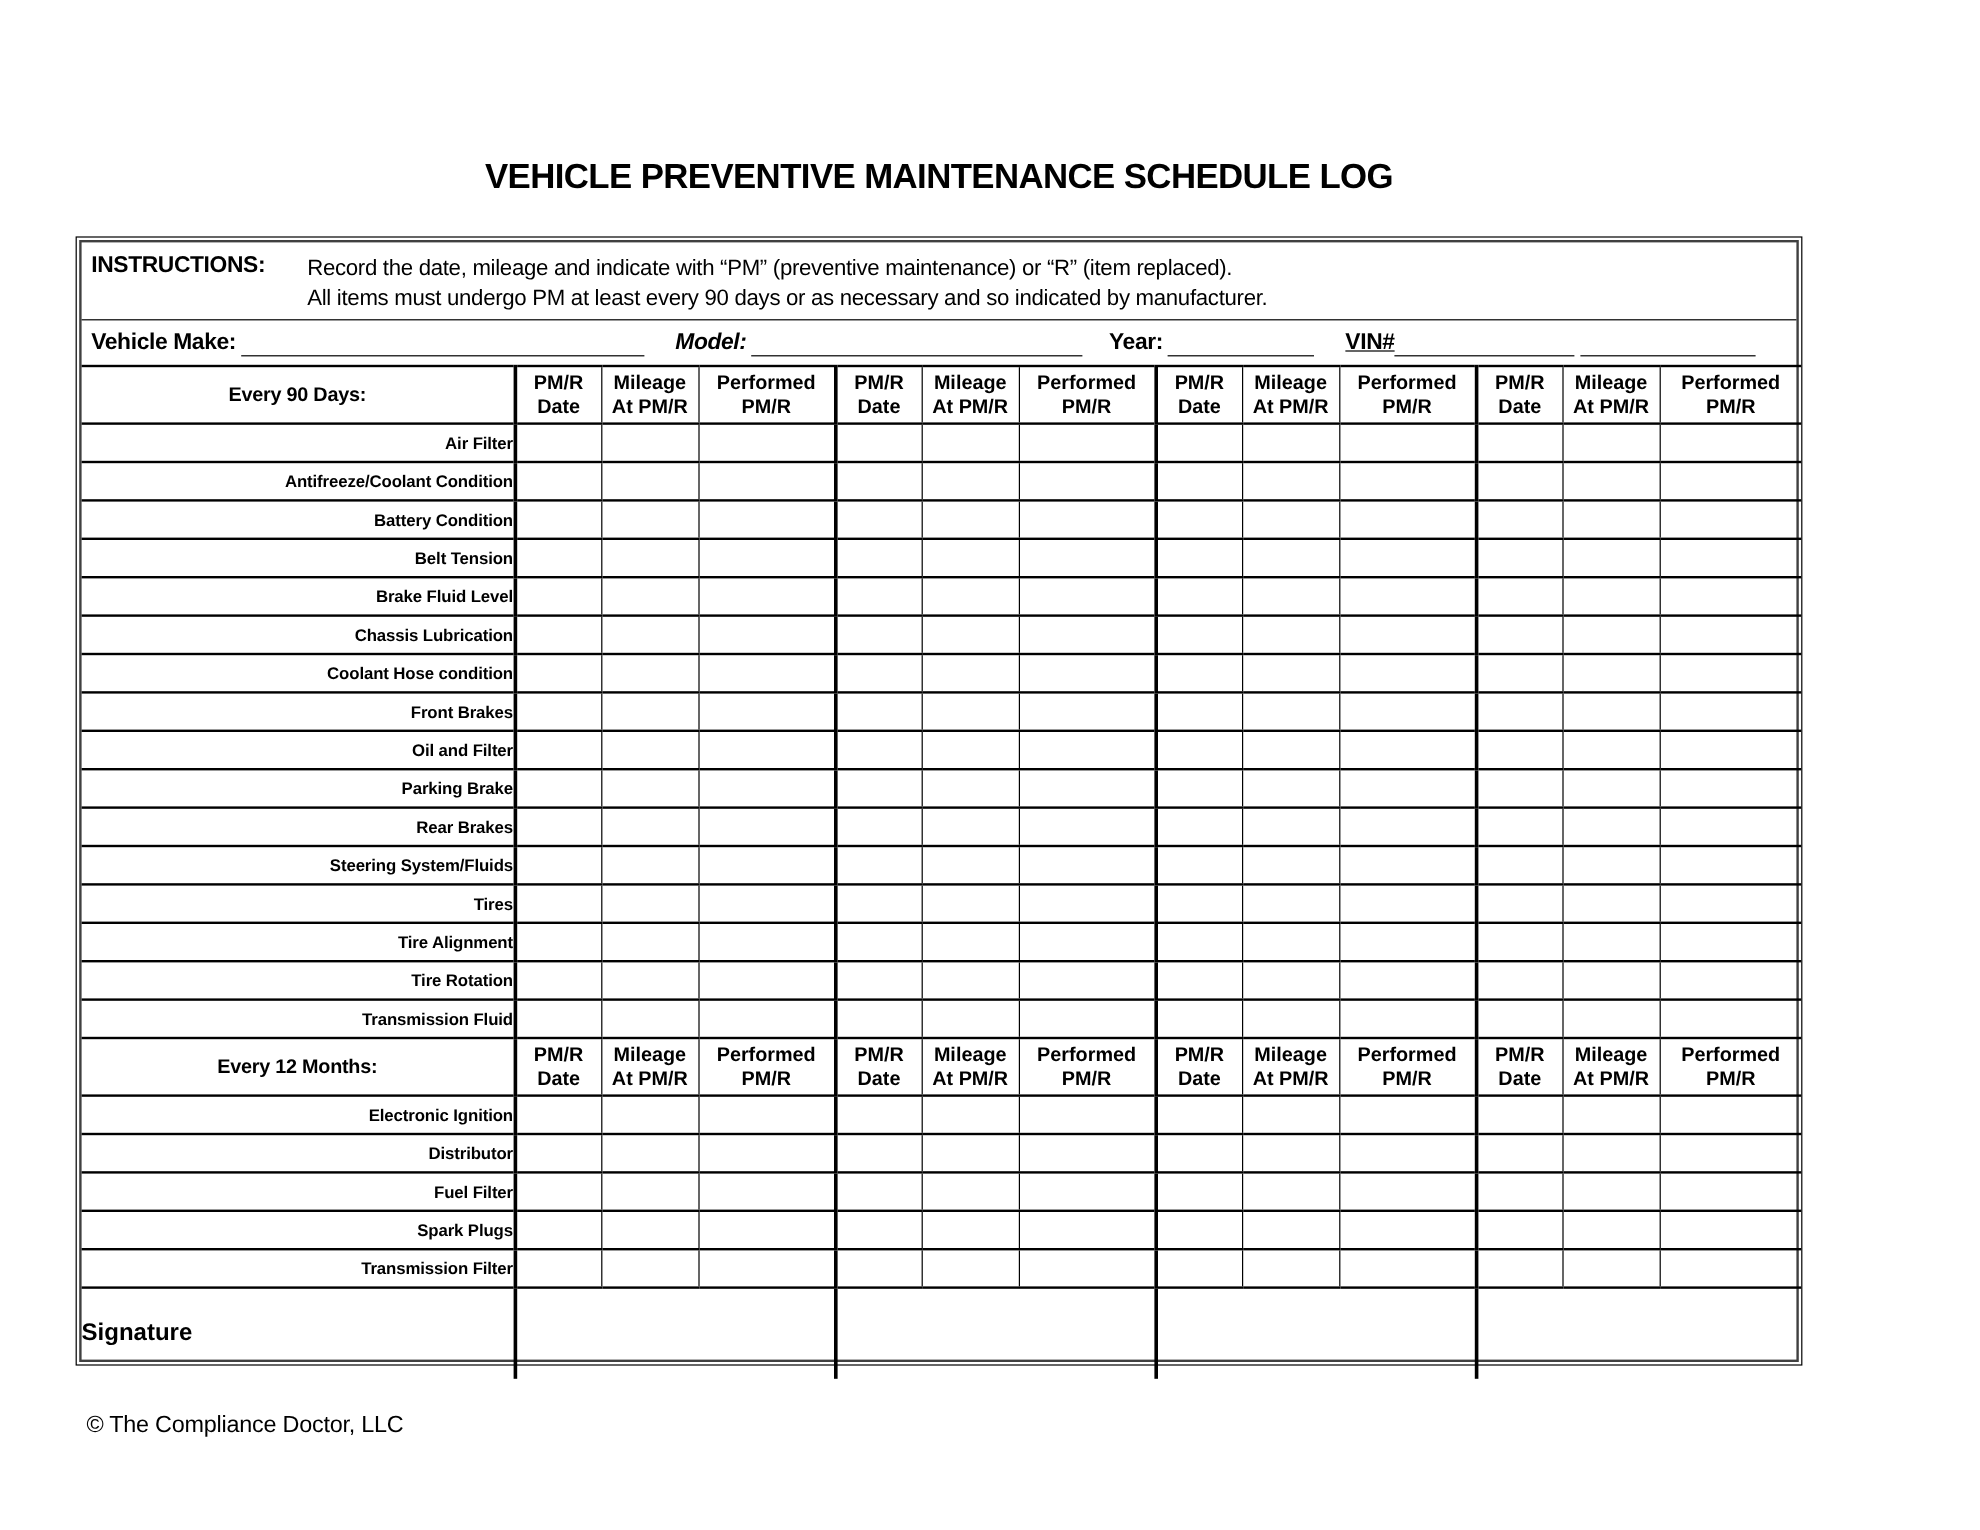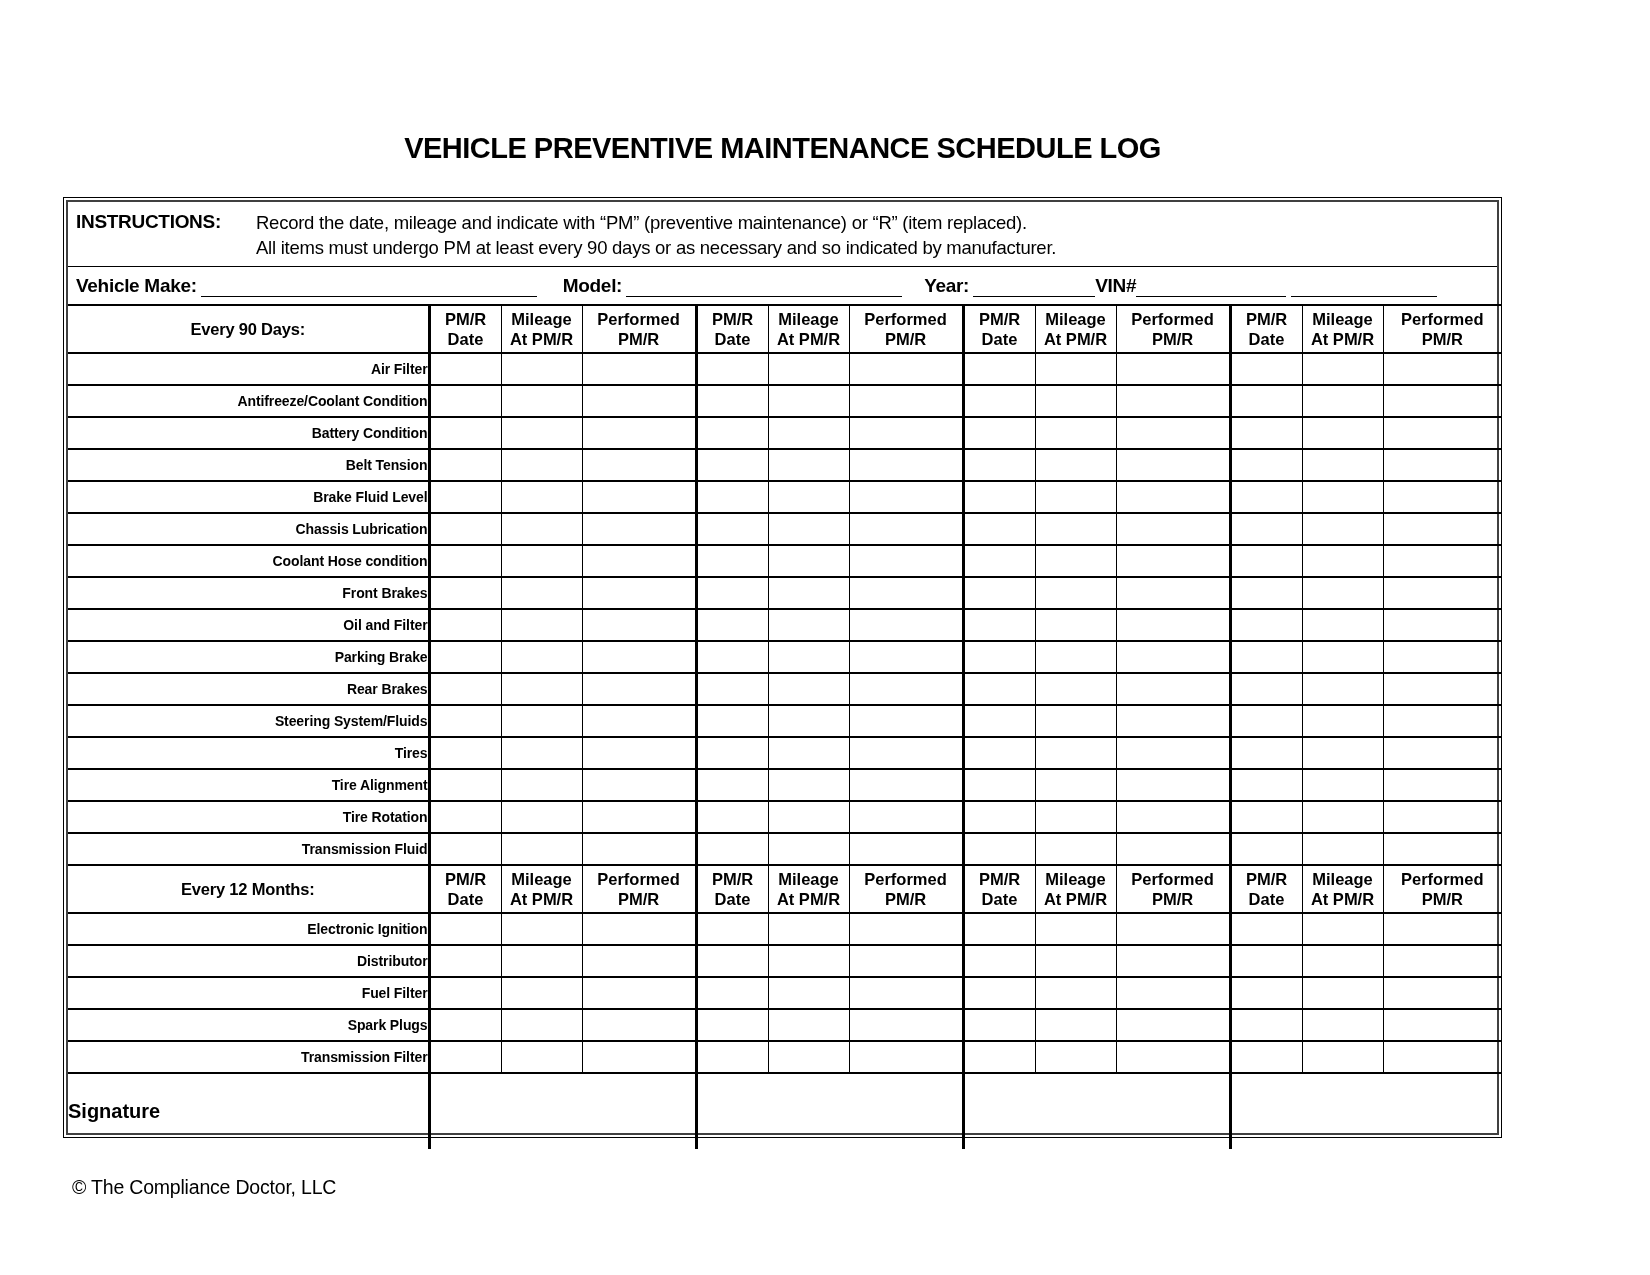--- a/index.html
+++ b/index.html
@@ -81,25 +81,25 @@
       <div class="ilabel">INSTRUCTIONS:</div>
       <div class="itext">
         <div>Record the date, mileage and indicate with “PM” (preventive maintenance) or “R” (item replaced).</div>
         <div>All items must undergo PM at least every 90 days or as necessary and so indicated by manufacturer.</div>
       </div>
     </div>
 
     <div class="vehicle-row">
       <span class="lbl">Vehicle Make:</span>
       <span class="blank" style="width:336px;"></span>
-      <span class="lbl" style="margin-left:26px;">Model:</span>
+      <span class="lbl" style="margin-left:26px;font-style:italic;">Model:</span>
       <span class="blank" style="width:276px;"></span>
       <span class="lbl" style="margin-left:22px;">Year:</span>
       <span class="blank" style="width:122px;"></span>
-      <span class="lbl" style="margin-right:0;">VIN#</span>
+      <span class="lbl" style="margin-left:26px; margin-right:0;text-decoration:underline;">VIN#</span>
       <span class="blank" style="width:150px;"></span>
       <span class="blank" style="width:146px; margin-left:5px;"></span>
     </div>
 
     <table class="log">
       <colgroup>
         <col style="width:361px;">
         <col style="width:72px;">
           <col style="width:81px;">
           <col style="width:114px;">

